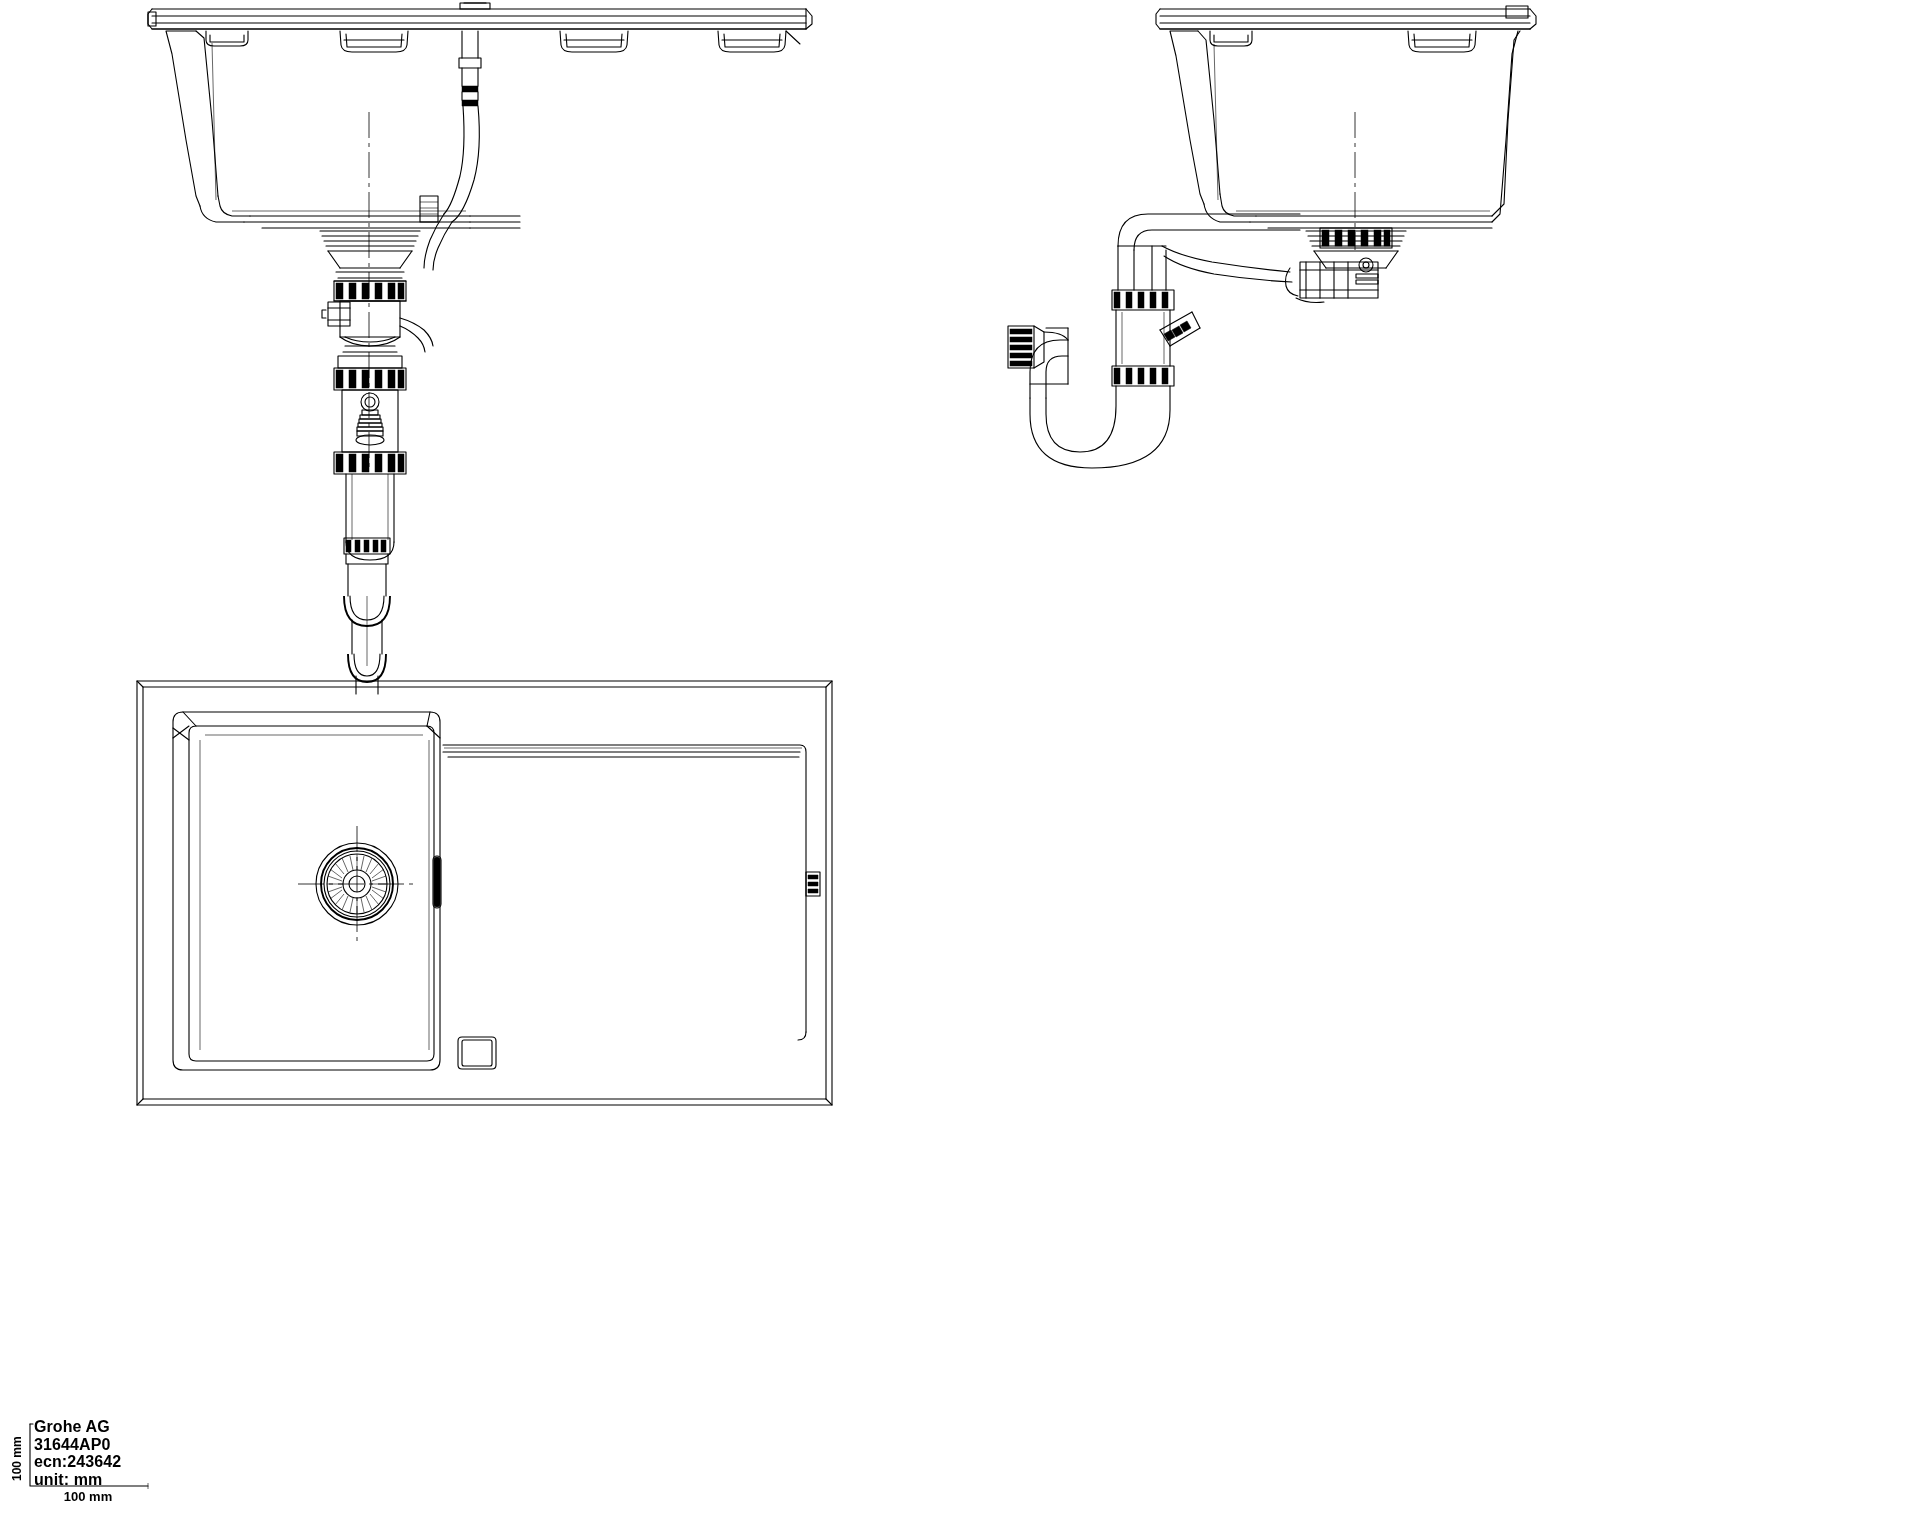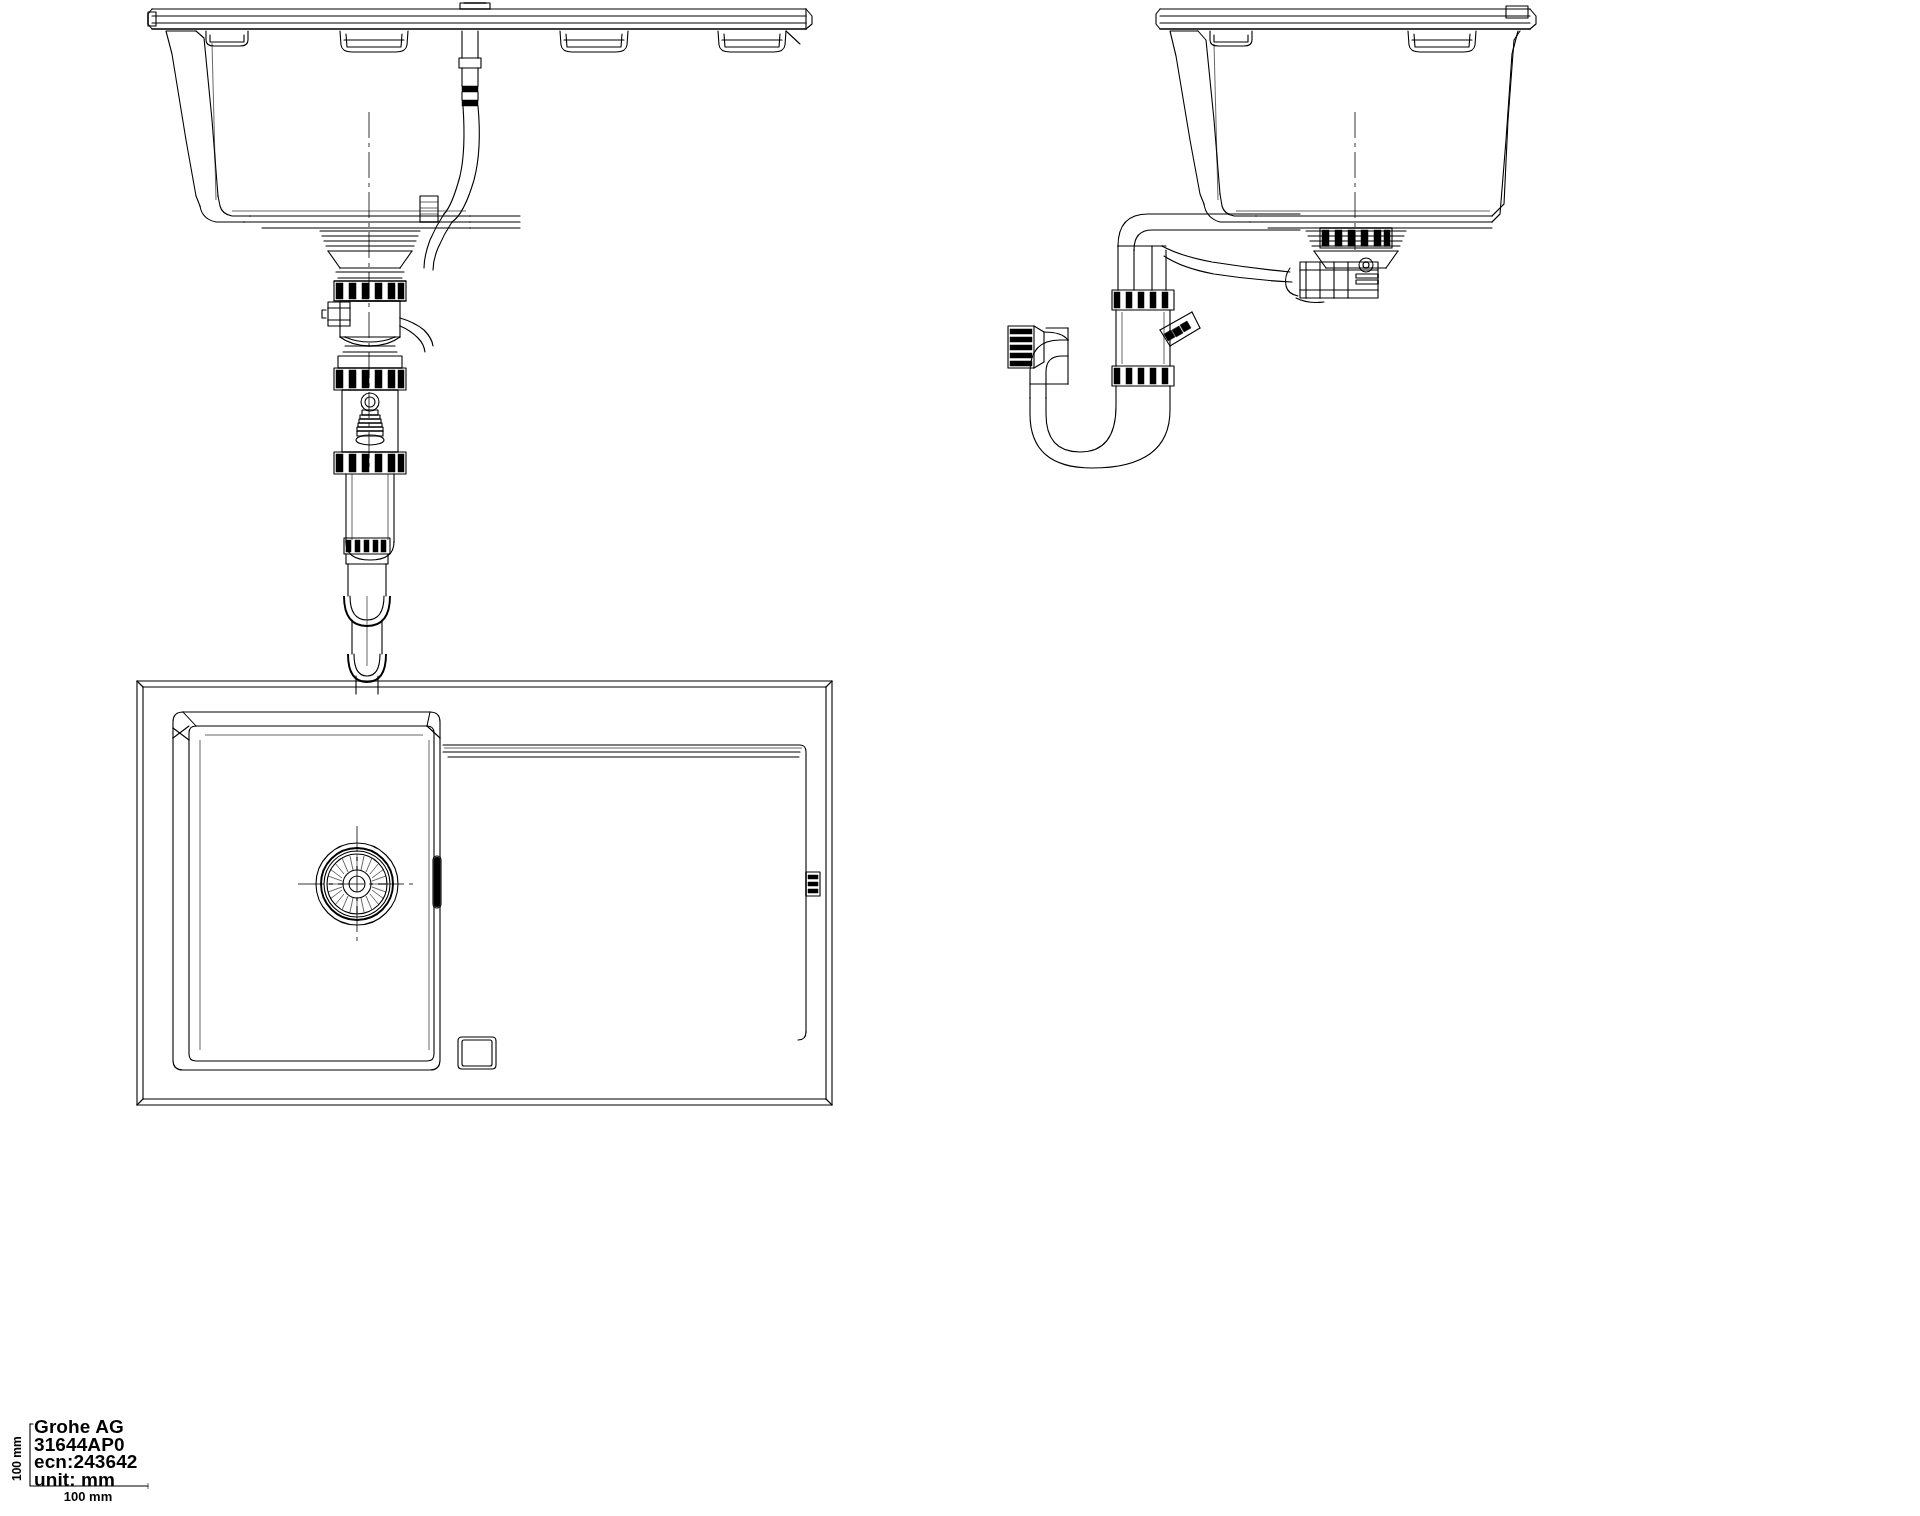--- a/index.html
+++ b/index.html
@@ -6,21 +6,21 @@
   body{width:1920px;height:1516px;position:relative;overflow:hidden;
        font-family:"Liberation Sans",sans-serif;color:#000;}
   .sheet{position:absolute;left:0;top:0;width:1920px;height:1516px;background:#fff;}
   svg{position:absolute;left:0;top:0;}
   .ln{fill:none;stroke:#000;stroke-width:1.1;stroke-linecap:round;stroke-linejoin:round;}
   .hair{fill:none;stroke:#000;stroke-width:0.6;}
   .thick{fill:none;stroke:#000;stroke-width:1.9;}
   .fillblk{fill:#000;stroke:#000;stroke-width:0.5;}
   .ctr{fill:none;stroke:#000;stroke-width:0.8;stroke-dasharray:26 5 4 5;}
   .tb-text{position:absolute;left:34px;top:1418px;width:180px;
-           font-size:19px;line-height:17.5px;font-weight:bold;letter-spacing:0.1px;}
+           font-size:16px;line-height:17.5px;font-weight:bold;letter-spacing:0.1px;}
   .tb-text div{white-space:nowrap;}
   .vlabel{position:absolute;left:10px;top:1428px;width:18px;height:62px;
           font-size:12px;font-weight:bold;writing-mode:vertical-rl;
           transform:rotate(180deg);text-align:center;}
   .hlabel{position:absolute;left:28px;top:1489px;width:120px;
           font-size:13px;font-weight:bold;text-align:center;}
 </style>
 </head>
 <body>
 

